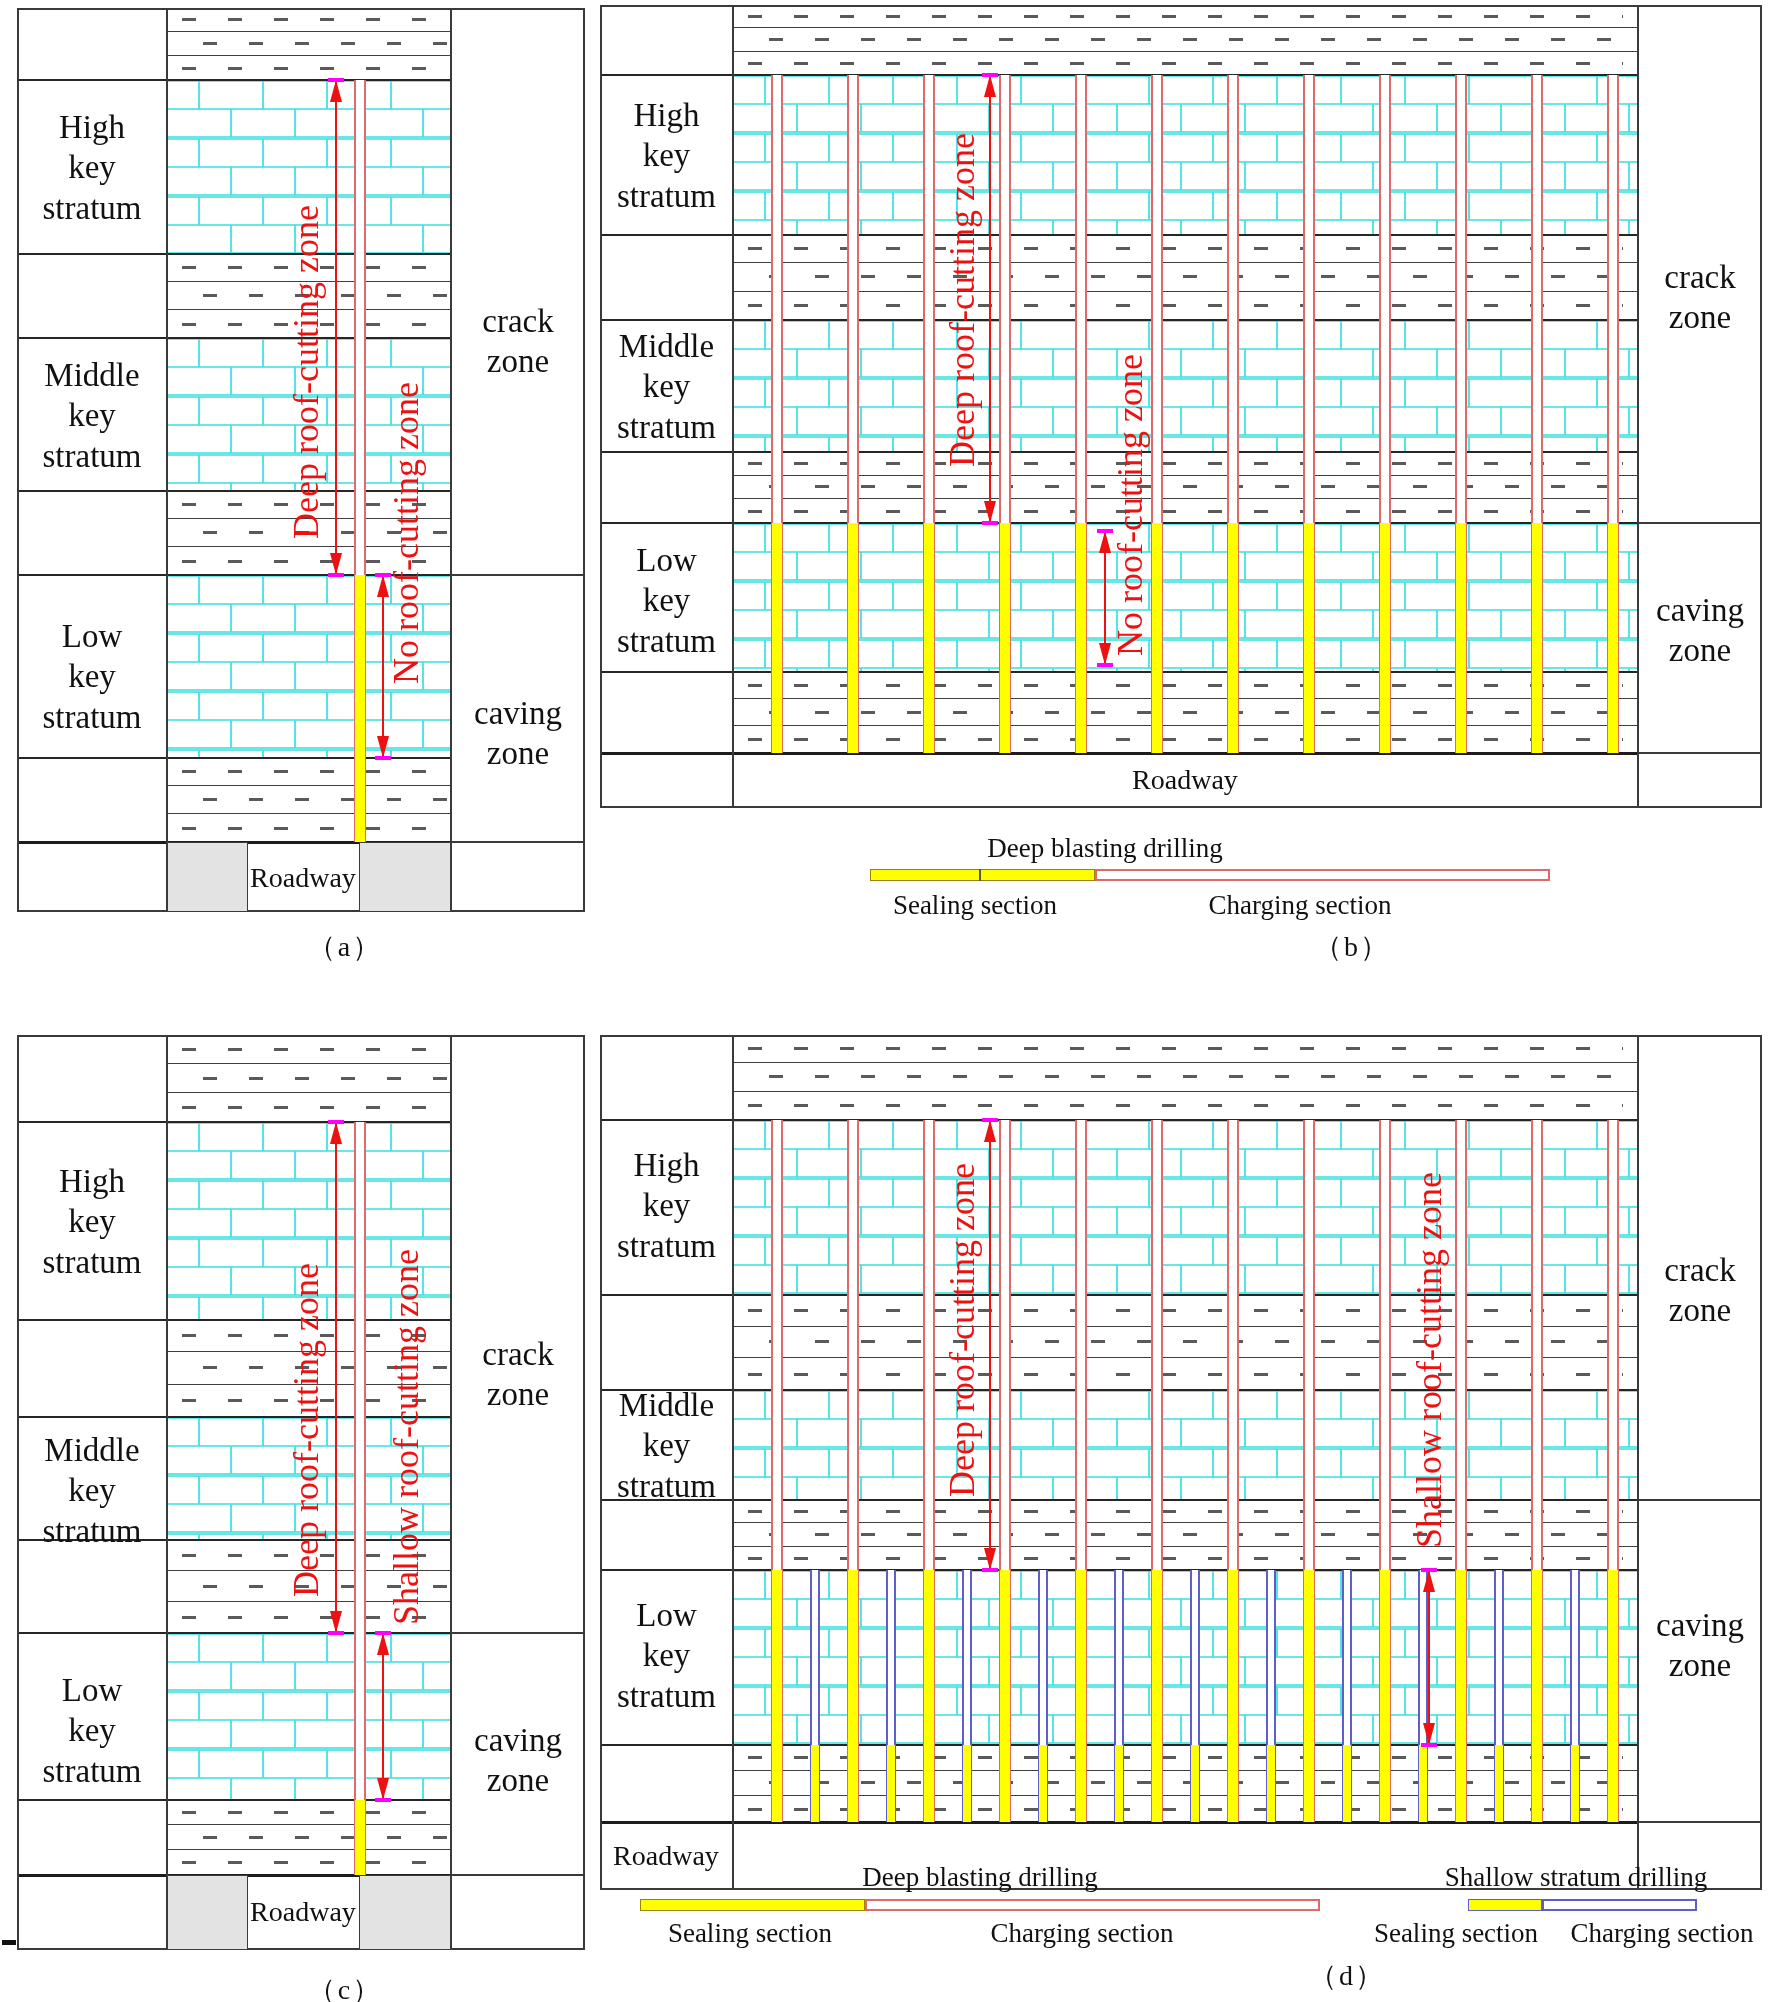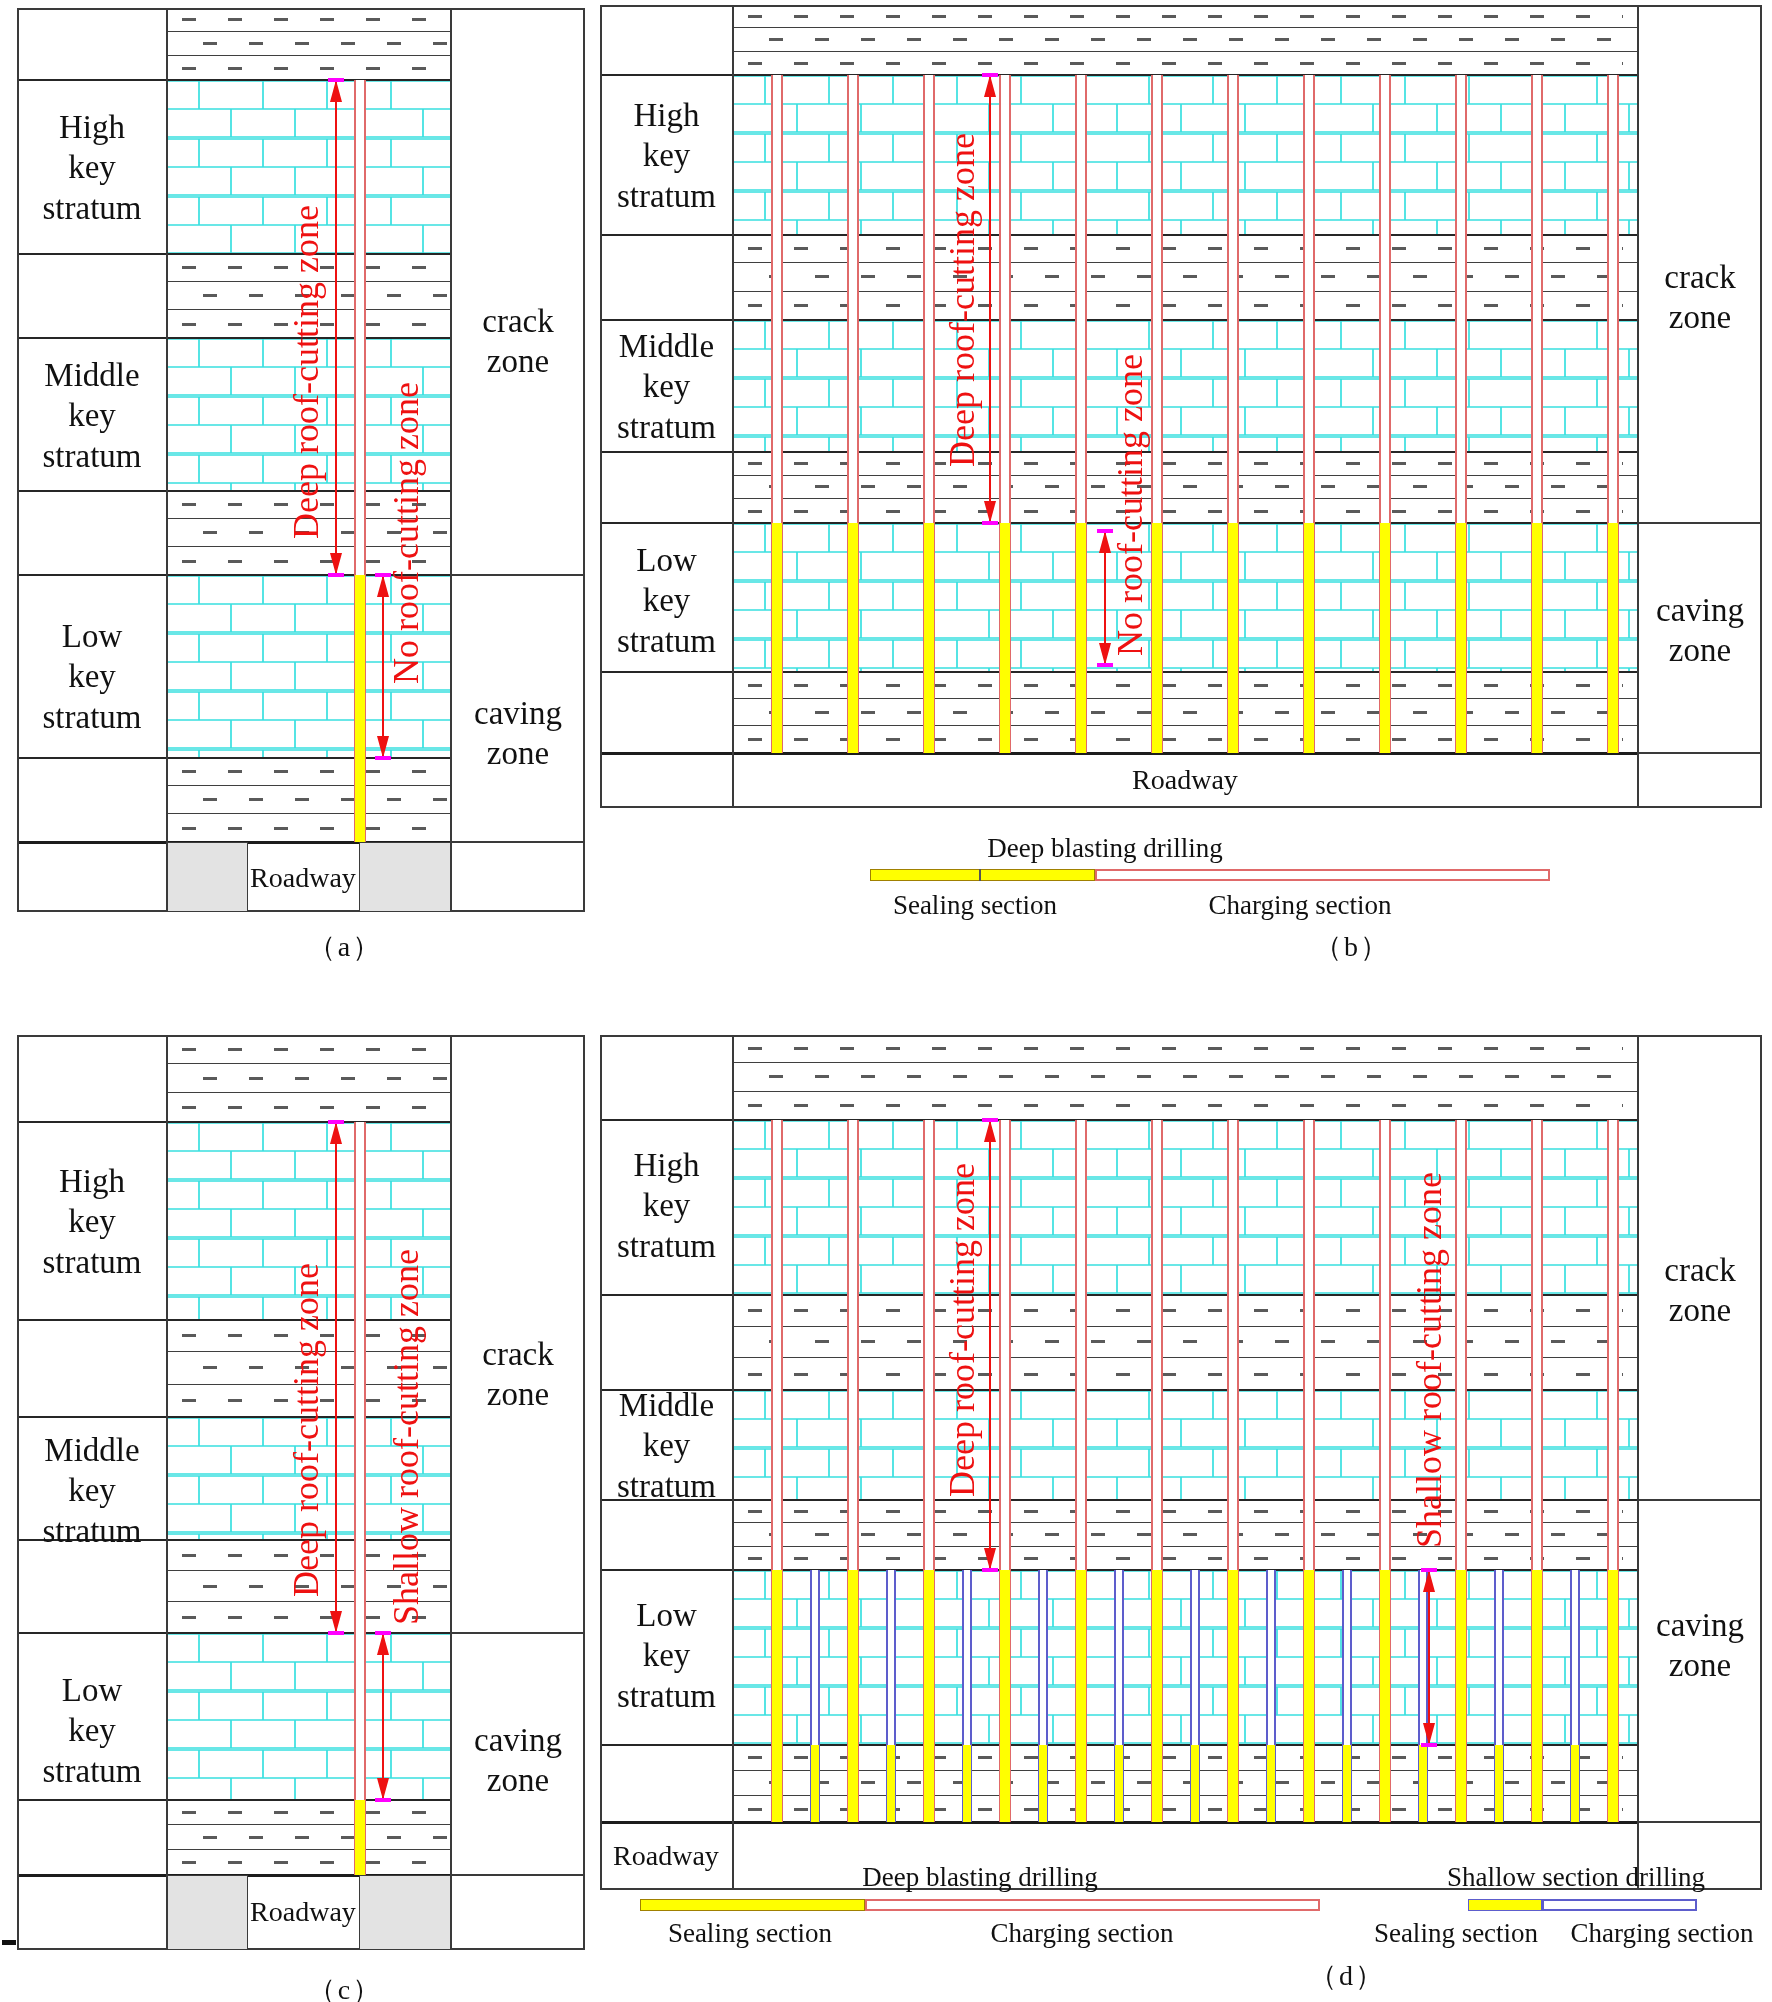--- a/index.html
+++ b/index.html
@@ -388,21 +388,21 @@
       <div class="abs slabel" style="left: 1700px; top: 1290px;">crack
 zone</div>
       <div class="abs slabel" style="left: 1700px; top: 1645px;">caving
 zone</div>
       <div class="abs rwlabel" style="left: 666px; top: 1856px;">Roadway</div>
       <div class="abs leglabel" style="left: 980px; top: 1877px;">Deep blasting drilling</div>
       <div class="abs" style="left: 640px; top: 1899px; width: 225px; height: 12px; background: rgb(255, 255, 0); border: 1.5px solid rgb(160, 128, 0);"></div>
       <div class="abs" style="left: 865px; top: 1899px; width: 455px; height: 12px; background: rgb(255, 255, 255); border: 2px solid rgb(224, 106, 106);"></div>
       <div class="abs leglabel" style="left: 750px; top: 1933px;">Sealing section</div>
       <div class="abs leglabel" style="left: 1082px; top: 1933px;">Charging section</div>
-      <div class="abs leglabel" style="left: 1576px; top: 1877px;">Shallow section drilling</div>
+      <div class="abs leglabel" style="left: 1576px; top: 1877px;">Shallow stratum drilling</div>
       <div class="abs" style="left: 1468px; top: 1899px; width: 74px; height: 12px; background: rgb(255, 255, 0); border: 1.5px solid rgb(93, 93, 204);"></div>
       <div class="abs" style="left: 1542px; top: 1899px; width: 155px; height: 12px; background: rgb(255, 255, 255); border: 2px solid rgb(93, 93, 204);"></div>
       <div class="abs leglabel" style="left: 1456px; top: 1933px;">Sealing section</div>
       <div class="abs leglabel" style="left: 1662px; top: 1933px;">Charging section</div>
       <div class="abs caption" style="left: 1347px; top: 1976px;">（d）</div>
     </div>
     <div class="abs" style="left: 2px; top: 1940px; width: 14px; height: 5px; background: rgb(17, 17, 17);"></div>
   </div>
 
 </body></html>

